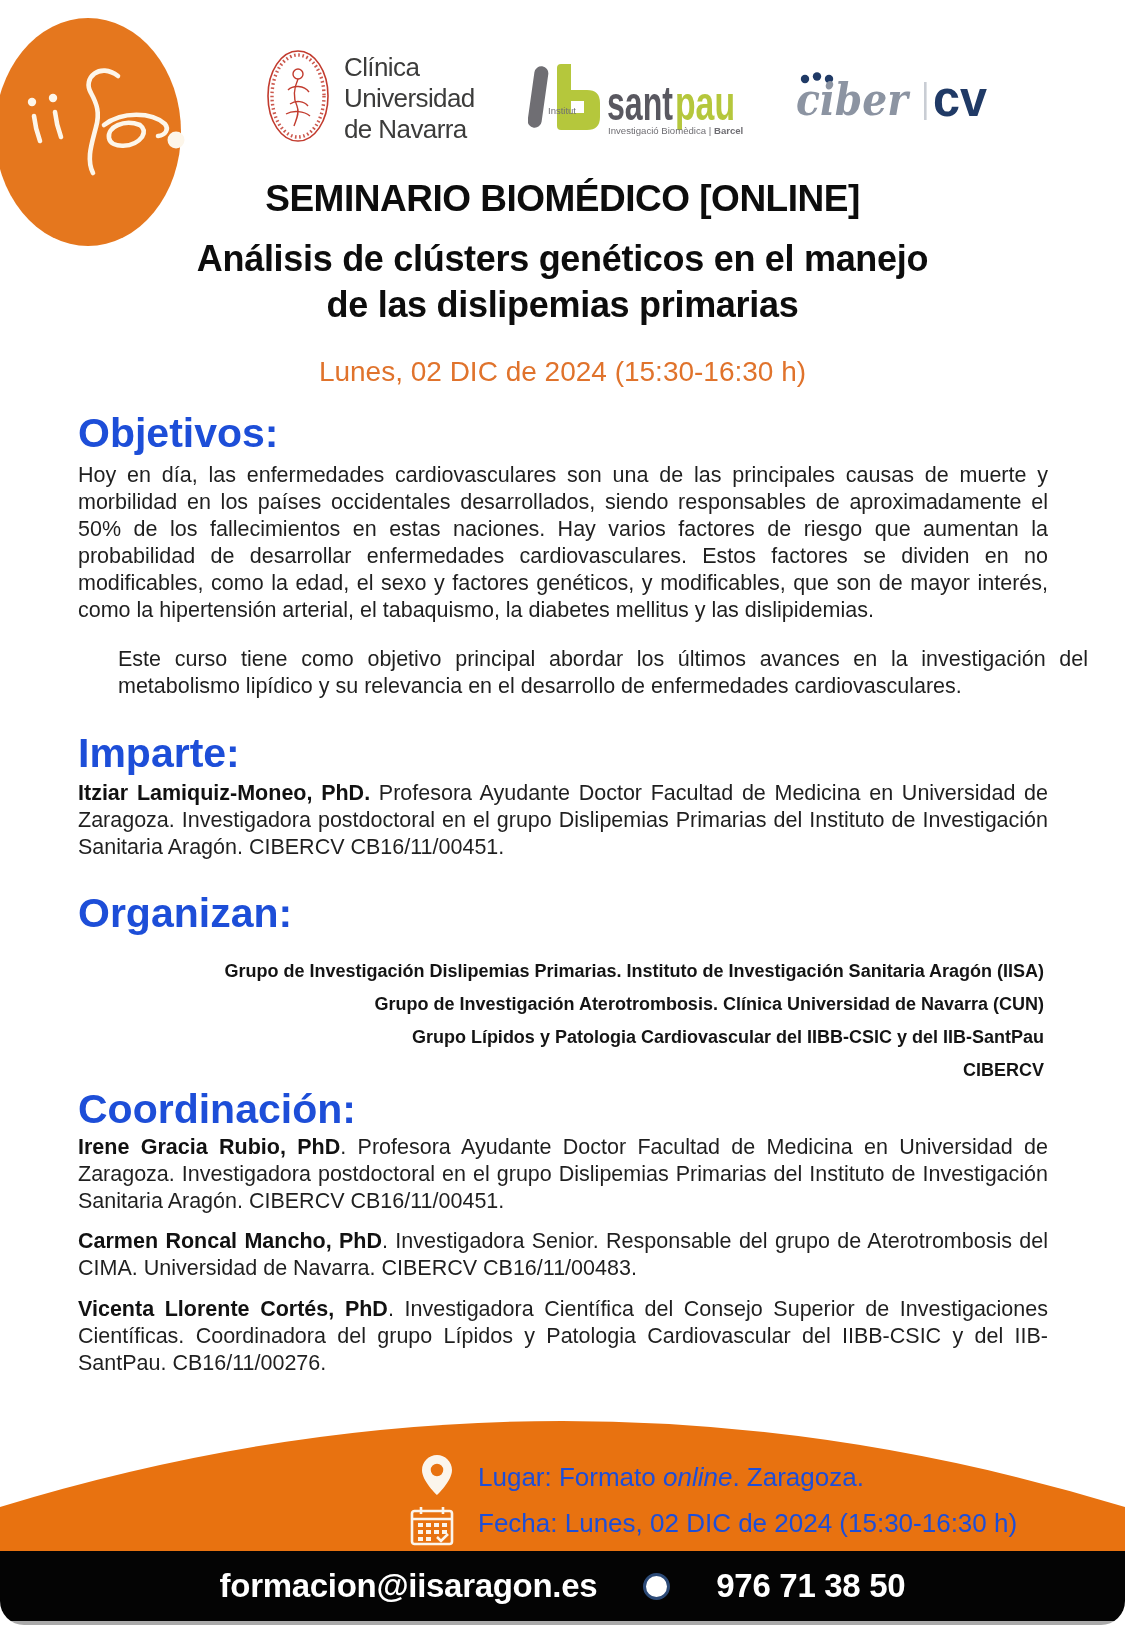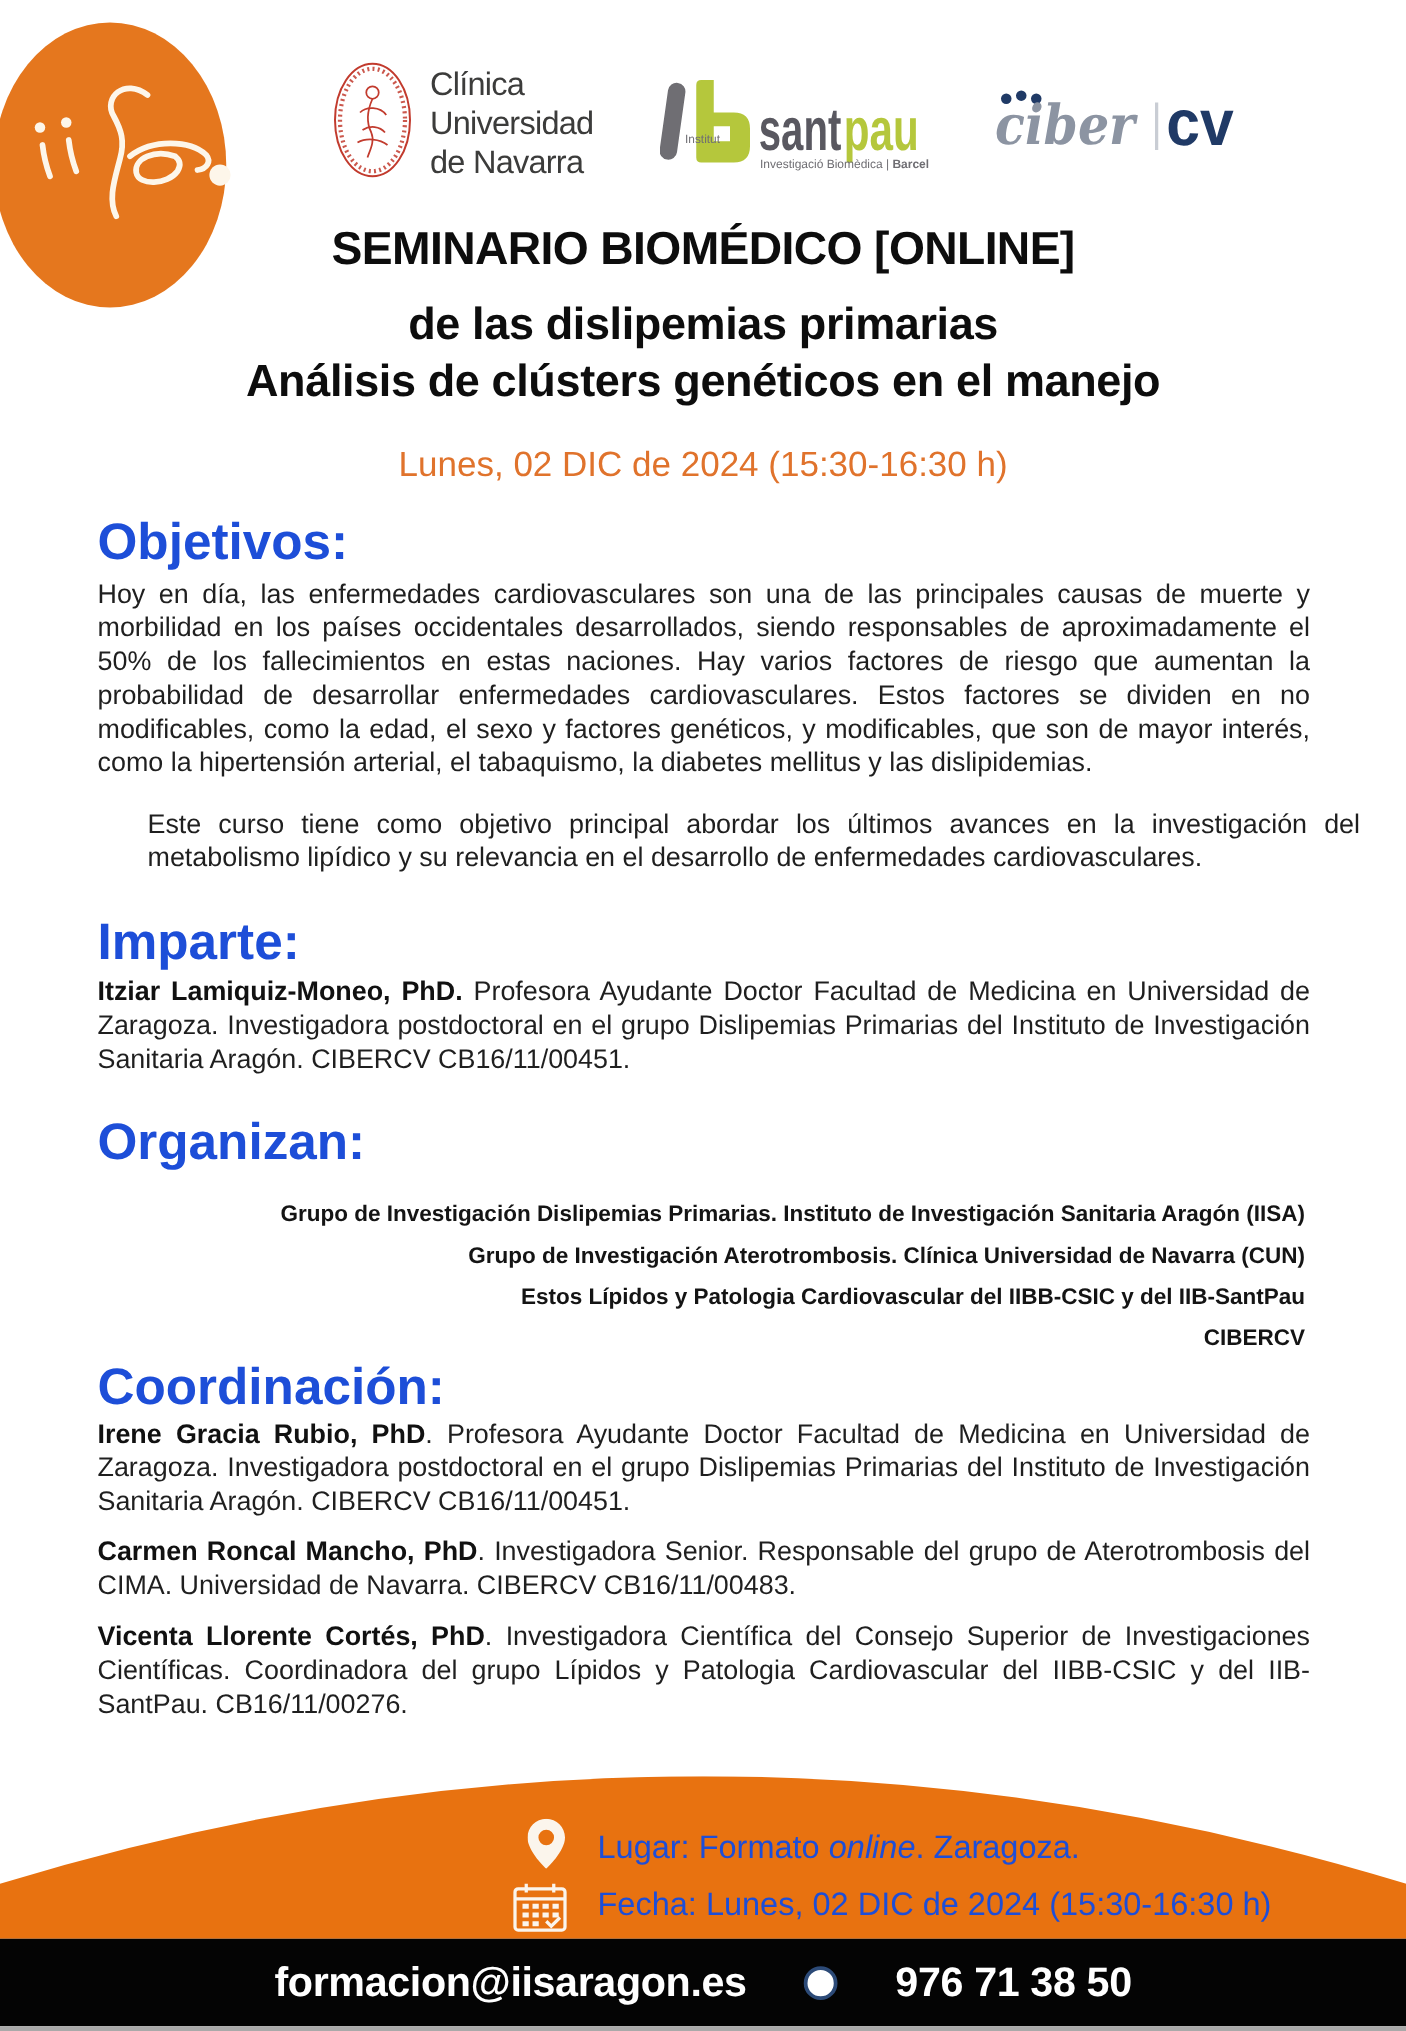--- a/index.html
+++ b/index.html
@@ -1,18 +1,18 @@
 <!DOCTYPE html>
 <html lang="es"><head>
 <meta charset="utf-8">
 <style>
   html,body{margin:0;padding:0;background:#ffffff;}
   .page{
     position:relative;width:1125px;height:1625px;background:#ffffff;overflow:hidden;
-    font-family:"Liberation Sans",sans-serif;color:#1f1f1f;
+    font-family:"Liberation Sans",sans-serif;color:#1f1f1f;border-radius:24px;
   }
   
   .logo{position:absolute;}
   .iisa{left:0;top:12px;width:195px;height:240px;}
   .sr{position:absolute;width:1px;height:1px;overflow:hidden;clip:rect(0 0 0 0);white-space:nowrap;}
   .cun{left:266px;top:48px;width:230px;height:100px;display:flex;align-items:flex-start;}
   .cun-seal{width:64px;height:96px;flex:0 0 auto;}
   .cun-text{margin-left:14px;font-size:26px;line-height:31px;letter-spacing:-0.6px;color:#3c3c3b;padding-top:4px;}
   .santpau{left:528px;top:58px;width:215px;height:82px;}
   .ciber{left:790px;top:68px;width:210px;height:60px;}
@@ -101,37 +101,37 @@
         <circle cx="39" cy="11" r="4.2" fill="#203A66"></circle>
       </g>
       <text x="6" y="47" font-size="44" font-style="italic" font-weight="bold" fill="#8C94A2" font-family="DejaVu Serif, serif" textLength="112" lengthAdjust="spacingAndGlyphs">ciber</text>
       <rect x="134" y="14" width="2.6" height="38" fill="#C9CDD4"></rect>
       <text x="143" y="48" font-size="52" font-weight="bold" fill="#203A66" font-family="Liberation Sans, sans-serif" textLength="54" lengthAdjust="spacingAndGlyphs">cv</text>
     </svg>
   </div>
 
   <h1 class="title" style="margin:0;">SEMINARIO BIOMÉDICO [ONLINE]</h1>
   <div class="subtitle">
+    <div>Análisis de clústers genéticos en el manejo</div>
     <div>de las dislipemias primarias</div>
-    <div>Análisis de clústers genéticos en el manejo</div>
   </div>
   <div class="datetime">Lunes, 02 DIC de 2024 (15:30-16:30 h)</div>
 
   <h2 class="col h-orange" style="top:410px;">Objetivos:</h2>
   <p class="col body-p" style="top:462px;">Hoy en día, las enfermedades cardiovasculares son una de las principales causas de muerte y morbilidad en los países occidentales desarrollados, siendo responsables de aproximadamente el 50% de los fallecimientos en estas naciones. Hay varios factores de riesgo que aumentan la probabilidad de desarrollar enfermedades cardiovasculares. Estos factores se dividen en no modificables, como la edad, el sexo y factores genéticos, y modificables, que son de mayor interés, como la hipertensión arterial, el tabaquismo, la diabetes mellitus y las dislipidemias.</p>
   <p class="col body-p" style="top:646px;margin-left:40px;">Este curso tiene como objetivo principal abordar los últimos avances en la investigación del metabolismo lipídico y su relevancia en el desarrollo de enfermedades cardiovasculares.</p>
 
   <h2 class="col h-orange" style="top:730px;">Imparte:</h2>
   <p class="col body-p" style="top:780px;"><strong>Itziar Lamiquiz-Moneo, PhD.</strong><span> Profesora Ayudante Doctor Facultad de Medicina en Universidad de Zaragoza. Investigadora postdoctoral en el grupo Dislipemias Primarias del Instituto de Investigación Sanitaria Aragón. CIBERCV CB16/11/00451.</span></p>
 
   <h2 class="col h-orange" style="top:890px;">Organizan:</h2>
   <div class="col" style="top:953px;">
     <p class="org-line">Grupo de Investigación Dislipemias Primarias. Instituto de Investigación Sanitaria Aragón (IISA)</p>
     <p class="org-line">Grupo de Investigación Aterotrombosis. Clínica Universidad de Navarra (CUN)</p>
-    <p class="org-line">Estos Lípidos y Patologia Cardiovascular del IIBB-CSIC y del IIB-SantPau</p>
+    <p class="org-line">Grupo Lípidos y Patologia Cardiovascular del IIBB-CSIC y del IIB-SantPau</p>
     <p class="org-line">CIBERCV</p>
   </div>
 
   <h2 class="col h-orange" style="top:1086px;">Coordinación:</h2>
   <p class="col body-p" style="top:1134px;"><strong>Irene Gracia Rubio, PhD</strong><span>. Profesora Ayudante Doctor Facultad de Medicina en Universidad de Zaragoza. Investigadora postdoctoral en el grupo Dislipemias Primarias del Instituto de Investigación Sanitaria Aragón. CIBERCV CB16/11/00451.</span></p>
   <p class="col body-p" style="top:1228px;"><strong>Carmen Roncal Mancho, PhD</strong><span>. Investigadora Senior. Responsable del grupo de Aterotrombosis del CIMA. Universidad de Navarra. CIBERCV CB16/11/00483.</span></p>
   <p class="col body-p" style="top:1296px;"><strong>Vicenta Llorente Cortés, PhD</strong><span>. Investigadora Científica del Consejo Superior de Investigaciones Científicas. Coordinadora del grupo Lípidos y Patologia Cardiovascular del IIBB-CSIC y del IIB-SantPau. CB16/11/00276.</span></p>
 
   <svg class="dome" viewBox="0 0 1125 130" preserveAspectRatio="none">
     <path d="M0,86 Q562,-86 1125,86 L1125,131 L0,131 Z" fill="#E87210"></path>

